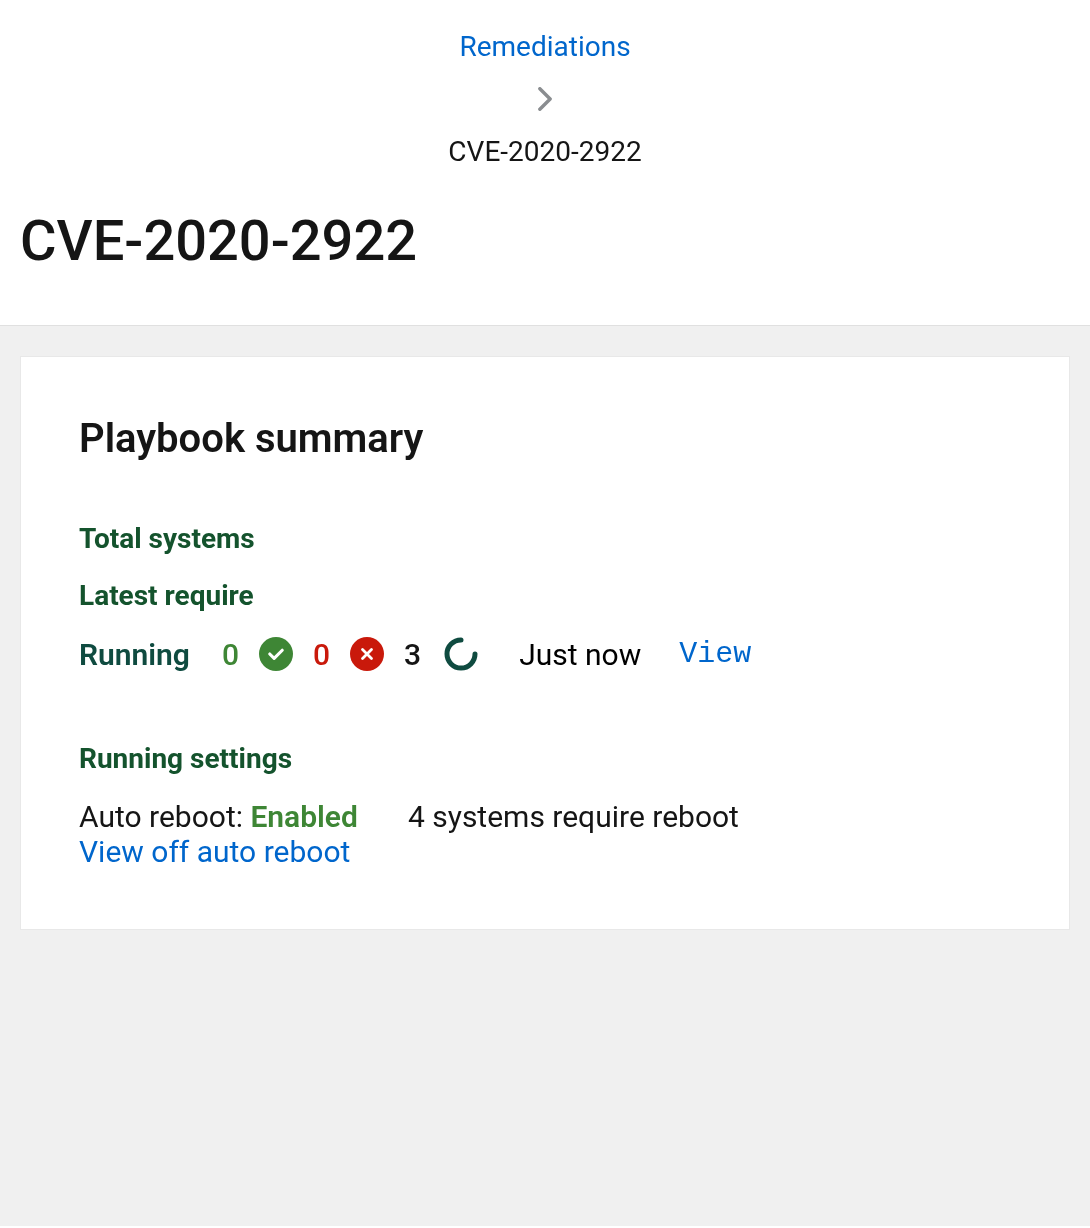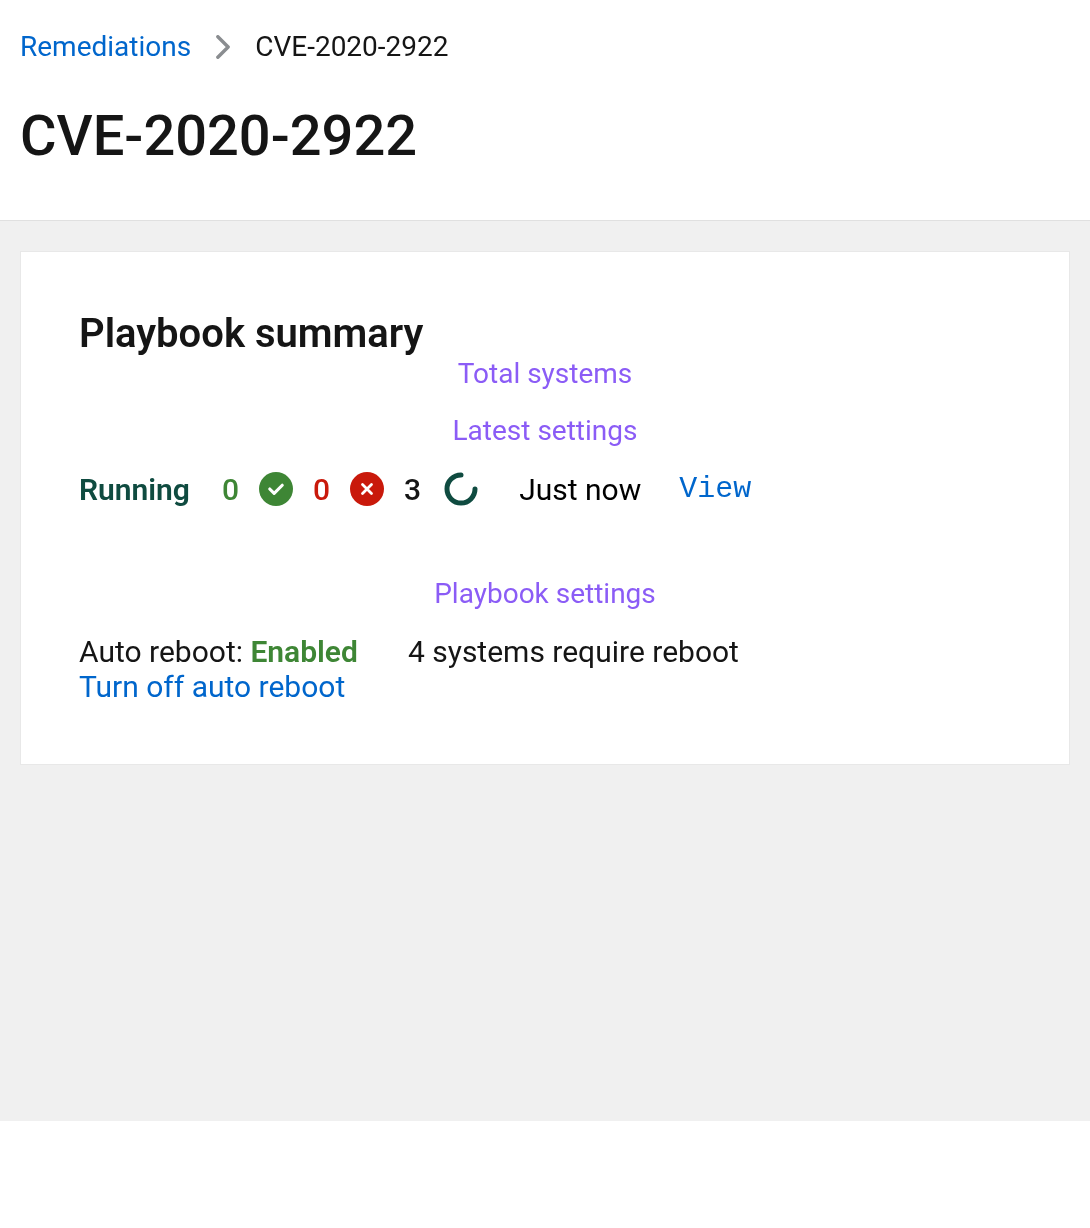--- a/index.html
+++ b/index.html
@@ -18,20 +18,21 @@
       background: #ffffff;
       padding: 30px 20px 50px 20px;
       border-bottom: 1px solid #e0e0e0;
     }
     .breadcrumb {
       display: flex;
       align-items: center;
       gap: 24px;
       margin-bottom: 40px;
       font-size: 28px;
+      flex-direction: column;
     }
     .breadcrumb-link {
       color: #0066cc;
       text-decoration: none;
       cursor: pointer;
     }
     .breadcrumb-separator {
       color: #8a8d90;
       display: inline-flex;
       align-items: center;
@@ -56,27 +57,27 @@
     }
     .card {
       background: #ffffff;
       padding: 58px 58px 60px 58px;
       border: 1px solid #e8e8e8;
     }
     .card-title {
       font-size: 40px;
       font-weight: 600;
       color: #151515;
+      margin-bottom: 60px;
     }
     .section-label {
       font-size: 28px;
-      font-weight: 400;
-      color: #8b5cf6;
+      font-weight: 700;
+      color: #14532d;
       margin-bottom: 24px;
-      text-align: center;
     }
     .section-value {
       font-size: 36px;
       font-weight: 600;
       color: #151515;
       margin-bottom: 64px;
     }
     .activity-row {
       display: flex;
       align-items: center;
@@ -181,21 +182,21 @@
 
 <div class="content-area">
   <div class="card">
     <h2 class="card-title">Playbook summary</h2>
 
     <div>
       <div class="section-label">Total systems</div>
     </div>
 
     <div>
-      <div class="section-label">Latest settings</div>
+      <div class="section-label">Latest require</div>
       <div class="activity-row">
         <span class="status-running">Running</span>
         <span class="count-success">0</span>
         <span class="icon-circle-check">
           <svg viewBox="0 0 16 16" fill="none">
             <path d="M3 8 L6.5 11.5 L13 5" stroke="#ffffff" stroke-width="2.5" stroke-linecap="round" stroke-linejoin="round"></path>
           </svg>
         </span>
         <span class="count-error">0</span>
         <span class="icon-circle-error">
@@ -208,23 +209,23 @@
           <svg viewBox="0 0 36 36" fill="none">
             <path d="M 18 4 A 14 14 0 1 0 32 18" stroke="#0f4b40" stroke-width="5" stroke-linecap="round" fill="none"></path>
           </svg>
         </span>
         <span class="timestamp">Just now</span>
         <a class="view-link">View</a>
       </div>
     </div>
 
     <div>
-      <div class="section-label">Playbook settings</div>
+      <div class="section-label">Running settings</div>
       <div class="settings-row">
         <span>
           <span>Auto reboot: </span><span class="enabled-text">Enabled</span>
         </span>
         <span>4 systems require reboot</span>
       </div>
-      <a class="toggle-link">Turn off auto reboot</a>
+      <a class="toggle-link">View off auto reboot</a>
     </div>
   </div>
 </div>
 
 </body></html>

